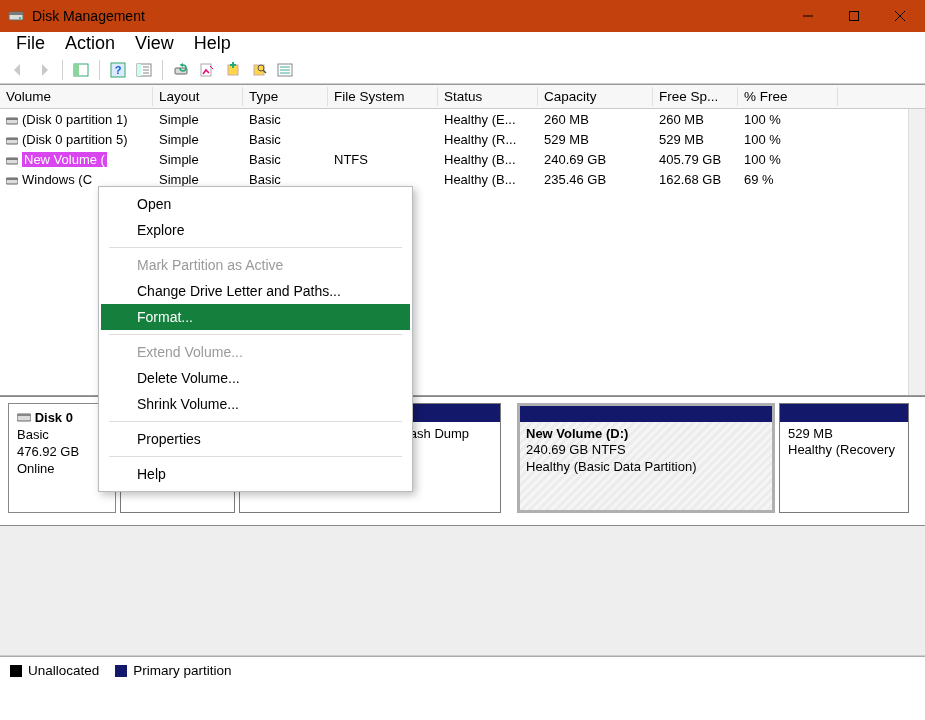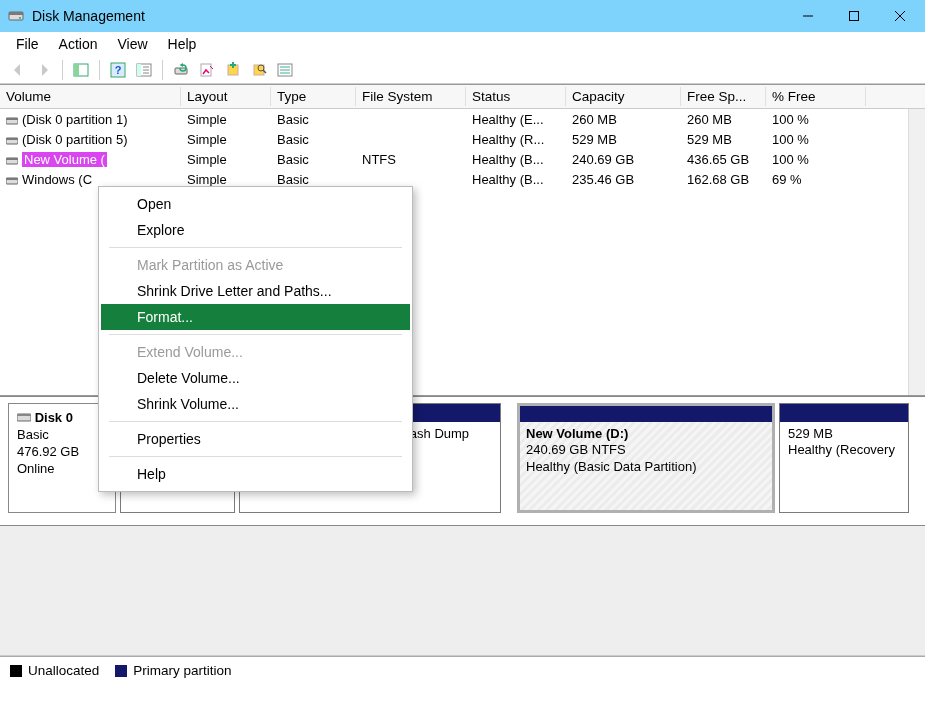--- a/index.html
+++ b/index.html
@@ -13,44 +13,44 @@
     height: 720px;
     overflow: hidden;
     position: relative;
   }
   
   .titlebar {
     display: flex;
     align-items: center;
     height: 32px;
     padding: 0 2px 0 8px;
-    background: #7dd3fc;
+    background: #c2410c;
   }
   .titlebar .app-icon {
     width: 16px; height: 16px;
     margin-right: 8px;
     display: inline-block;
     position: relative;
   }
   .titlebar .app-icon svg { width:16px; height:16px; }
   .titlebar .title { flex: 0 0 auto; font-size: 14px; }
   .titlebar .spacer { flex: 1; }
   .winbtn {
     width: 46px; height: 30px;
     display: flex; align-items: center; justify-content: center;
     cursor: default;
   }
   .winbtn svg { width: 10px; height: 10px; }
   
   .menubar {
     display: flex;
-    align-items: center;
+    align-items: flex-end;
     height: 24px;
     padding: 0 6px;
-    font-size: 14px;
+    font-size: 18px;
   }
   .menubar .menu-item { padding: 2px 10px; }
   
   .toolbar {
     display: flex;
     align-items: center;
     height: 28px;
     padding: 2px 6px;
     gap: 2px;
     border-bottom: 1px solid #ccc;
@@ -86,21 +86,21 @@
     padding: 2px 6px;
     overflow: hidden;
     white-space: nowrap;
   }
   .vol-row .col {
     padding: 15px 6px;
     overflow: hidden;
     white-space: nowrap;
     text-overflow: ellipsis;
   }
-  .col-volume { width: 181px; display:flex; align-items:center; gap:4px; }
+  .col-volume { width: 153px; display:flex; align-items:center; gap:4px; }
   .col-layout { width: 90px; }
   .col-type   { width: 85px; }
   .col-fs     { width: 110px; }
   .col-status { width: 100px; }
   .col-cap    { width: 115px; }
   .col-free   { width: 85px; }
   .col-pct    { width: 100px; }
   .vol-body { height: 286px; overflow:hidden; position:relative; }
   .vol-scroll-gutter {
     position:absolute; right:0; top:0; bottom:0; width:17px;
@@ -346,21 +346,21 @@
               <rect x="0" y="2" width="12" height="6" rx="1" fill="#dcdcdc" stroke="#666"></rect>
               <rect x="0" y="2" width="12" height="2" fill="#7a7a7a"></rect>
             </svg></span>
           <span class="vol-sel">New Volume (</span>
         </div>
         <div class="col col-layout">Simple</div>
         <div class="col col-type">Basic</div>
         <div class="col col-fs">NTFS</div>
         <div class="col col-status">Healthy (B...</div>
         <div class="col col-cap">240.69 GB</div>
-        <div class="col col-free">436.65 GB</div>
+        <div class="col col-free">405.79 GB</div>
         <div class="col col-pct">100 %</div>
       </div>
       <div class="vol-row">
         <div class="col col-volume">
           <span class="drive-icon"><svg viewBox="0 0 12 10">
               <rect x="0" y="2" width="12" height="6" rx="1" fill="#dcdcdc" stroke="#666"></rect>
               <rect x="0" y="2" width="12" height="2" fill="#7a7a7a"></rect>
             </svg></span>
           <span>Windows (C</span>
         </div>
@@ -432,21 +432,21 @@
 <div class="legend">
   <span><span class="swatch unalloc"></span><span>Unallocated</span></span>
   <span><span class="swatch primary"></span><span>Primary partition</span></span>
 </div>
 
 <div class="ctx" id="ctx">
     <div class="mi">Open</div>
     <div class="mi">Explore</div>
     <div class="msep"></div>
     <div class="mi disabled">Mark Partition as Active</div>
-    <div class="mi">Shrink Drive Letter and Paths...</div>
+    <div class="mi">Change Drive Letter and Paths...</div>
     <div class="mi hover">Format...</div>
     <div class="msep"></div>
     <div class="mi disabled">Extend Volume...</div>
     <div class="mi">Delete Volume...</div>
     <div class="mi">Shrink Volume...</div>
     <div class="msep"></div>
     <div class="mi">Properties</div>
     <div class="msep"></div>
     <div class="mi">Help</div>
   </div>

